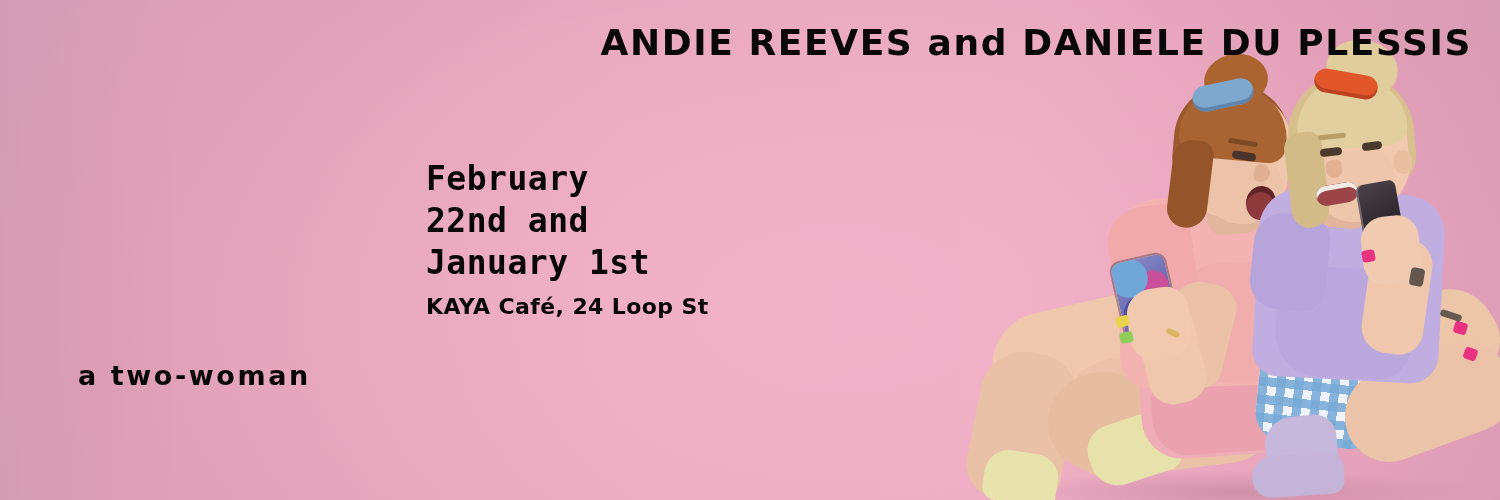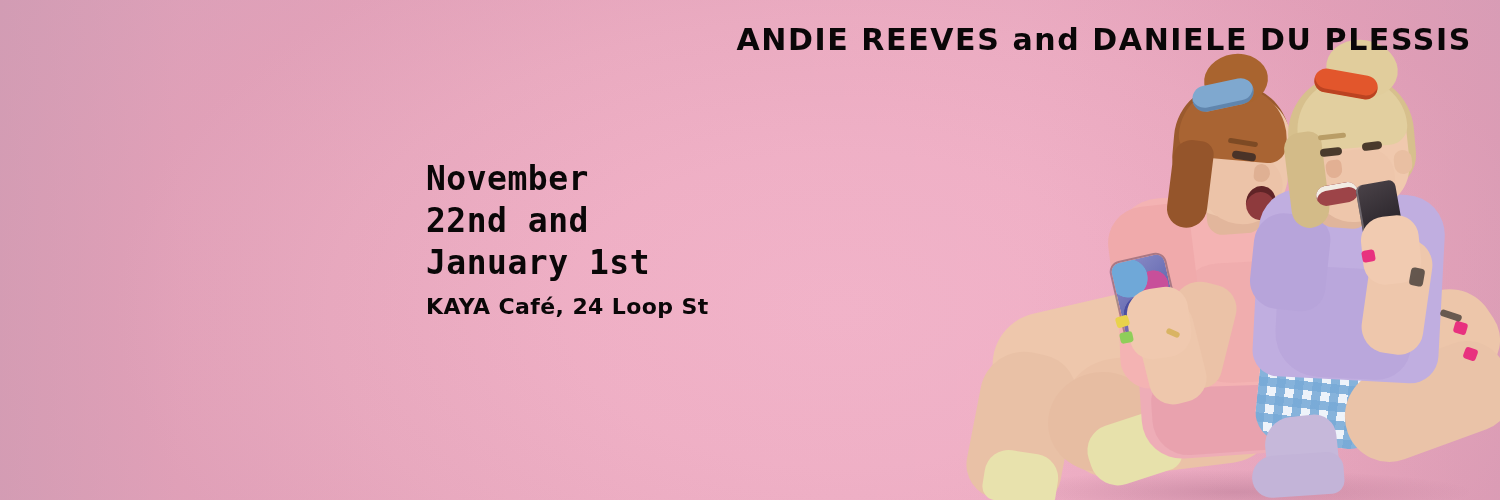--- a/index.html
+++ b/index.html
@@ -37,21 +37,21 @@
                   rgba(200,145,172,0.26) 100%);
     pointer-events: none;
   }
 
   
   #credits {
     position: absolute;
     top: 22px;
     right: 28px;
     font-family: "DejaVu Sans", sans-serif;
-    font-size: 30px;
+    font-size: 36px;
     font-weight: 700;
     letter-spacing: 1.6px;
     color: #0a0708;
     white-space: nowrap;
     z-index: 6;
   }
 
   
   #title-block {
     position: absolute;
@@ -446,24 +446,25 @@
 </style>
 </head>
 <body>
 
 <div id="poster">
 
   <div id="credits">ANDIE REEVES and DANIELE DU PLESSIS</div>
 
 
   <div id="tagline">
+    <div>a two-woman</div>
   </div>
 
   <div id="details">
-    <div class="detail-line">November</div>
+    <div class="detail-line">February</div>
     <div class="detail-line">22nd and</div>
     <div class="detail-line">January 1st</div>
     <div id="venue">KAYA Café, 24 Loop St</div>
   </div>
 
   <div id="photo">
     <div id="photo-shadow"></div>
 
     <div id="w1-thigh-far"></div>
     <div id="w1-shin-far"></div>

